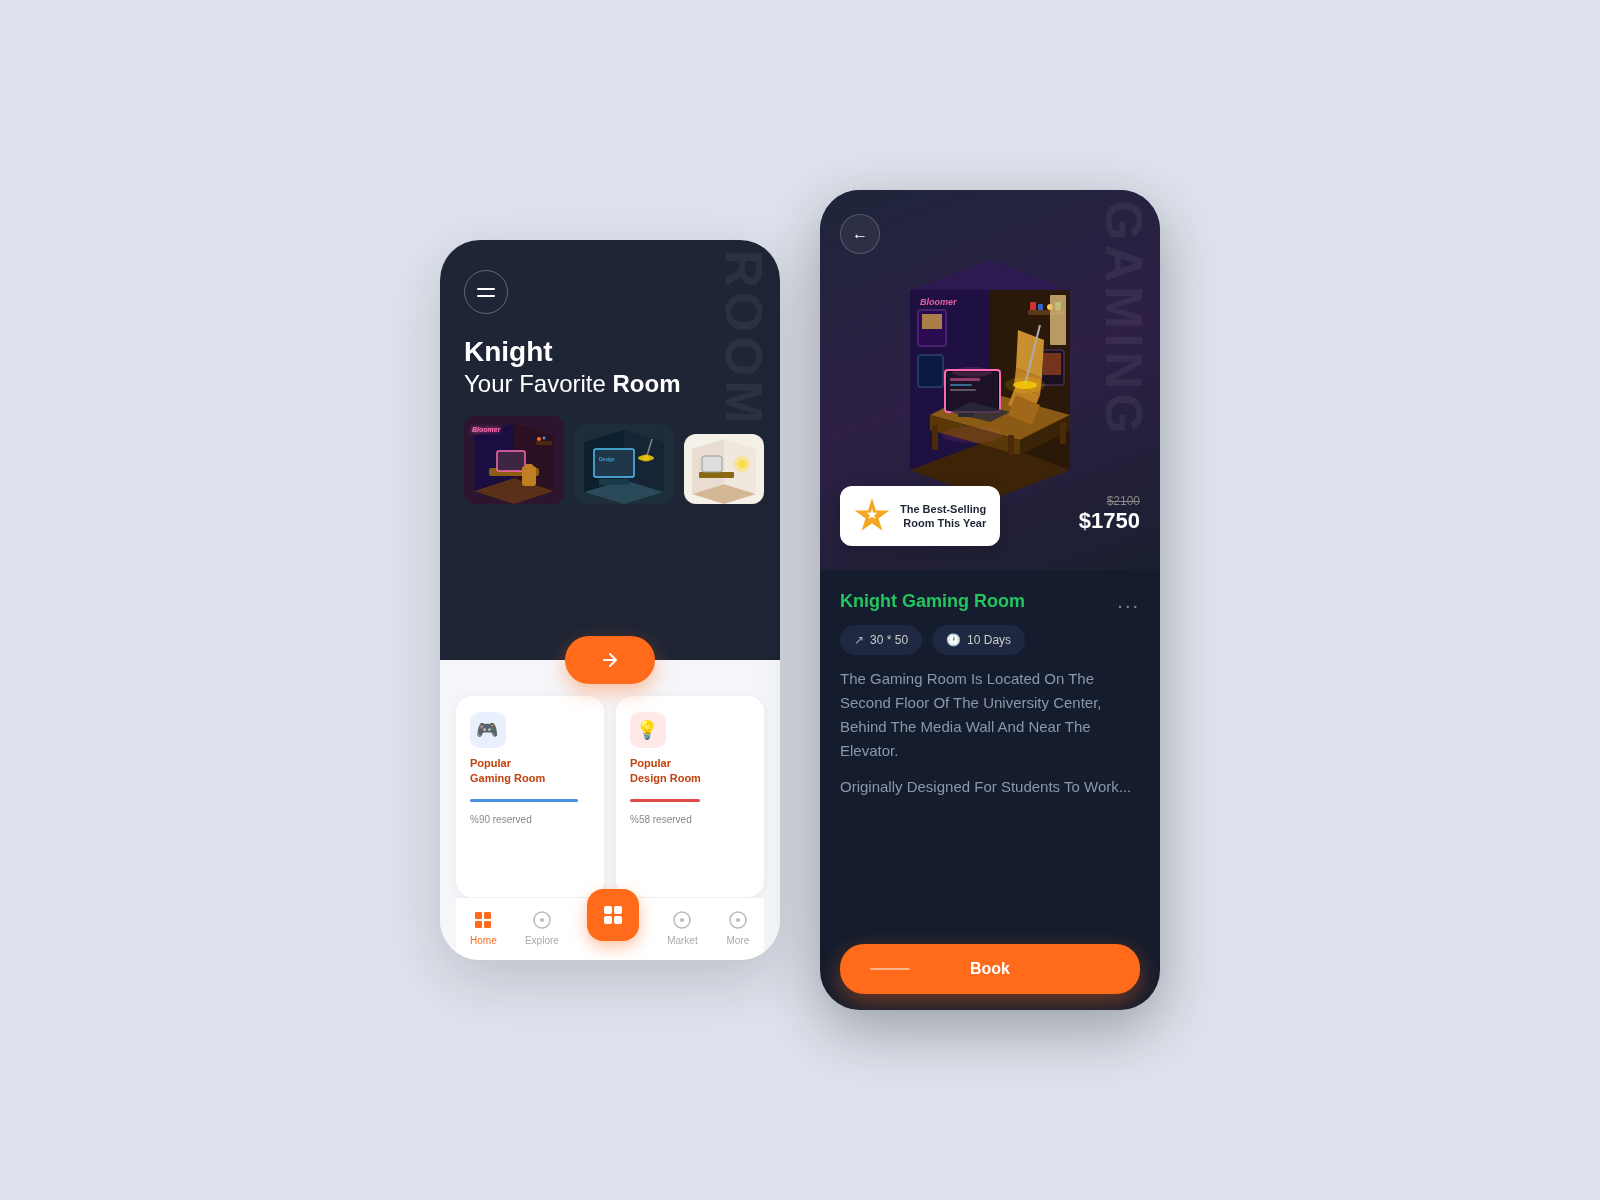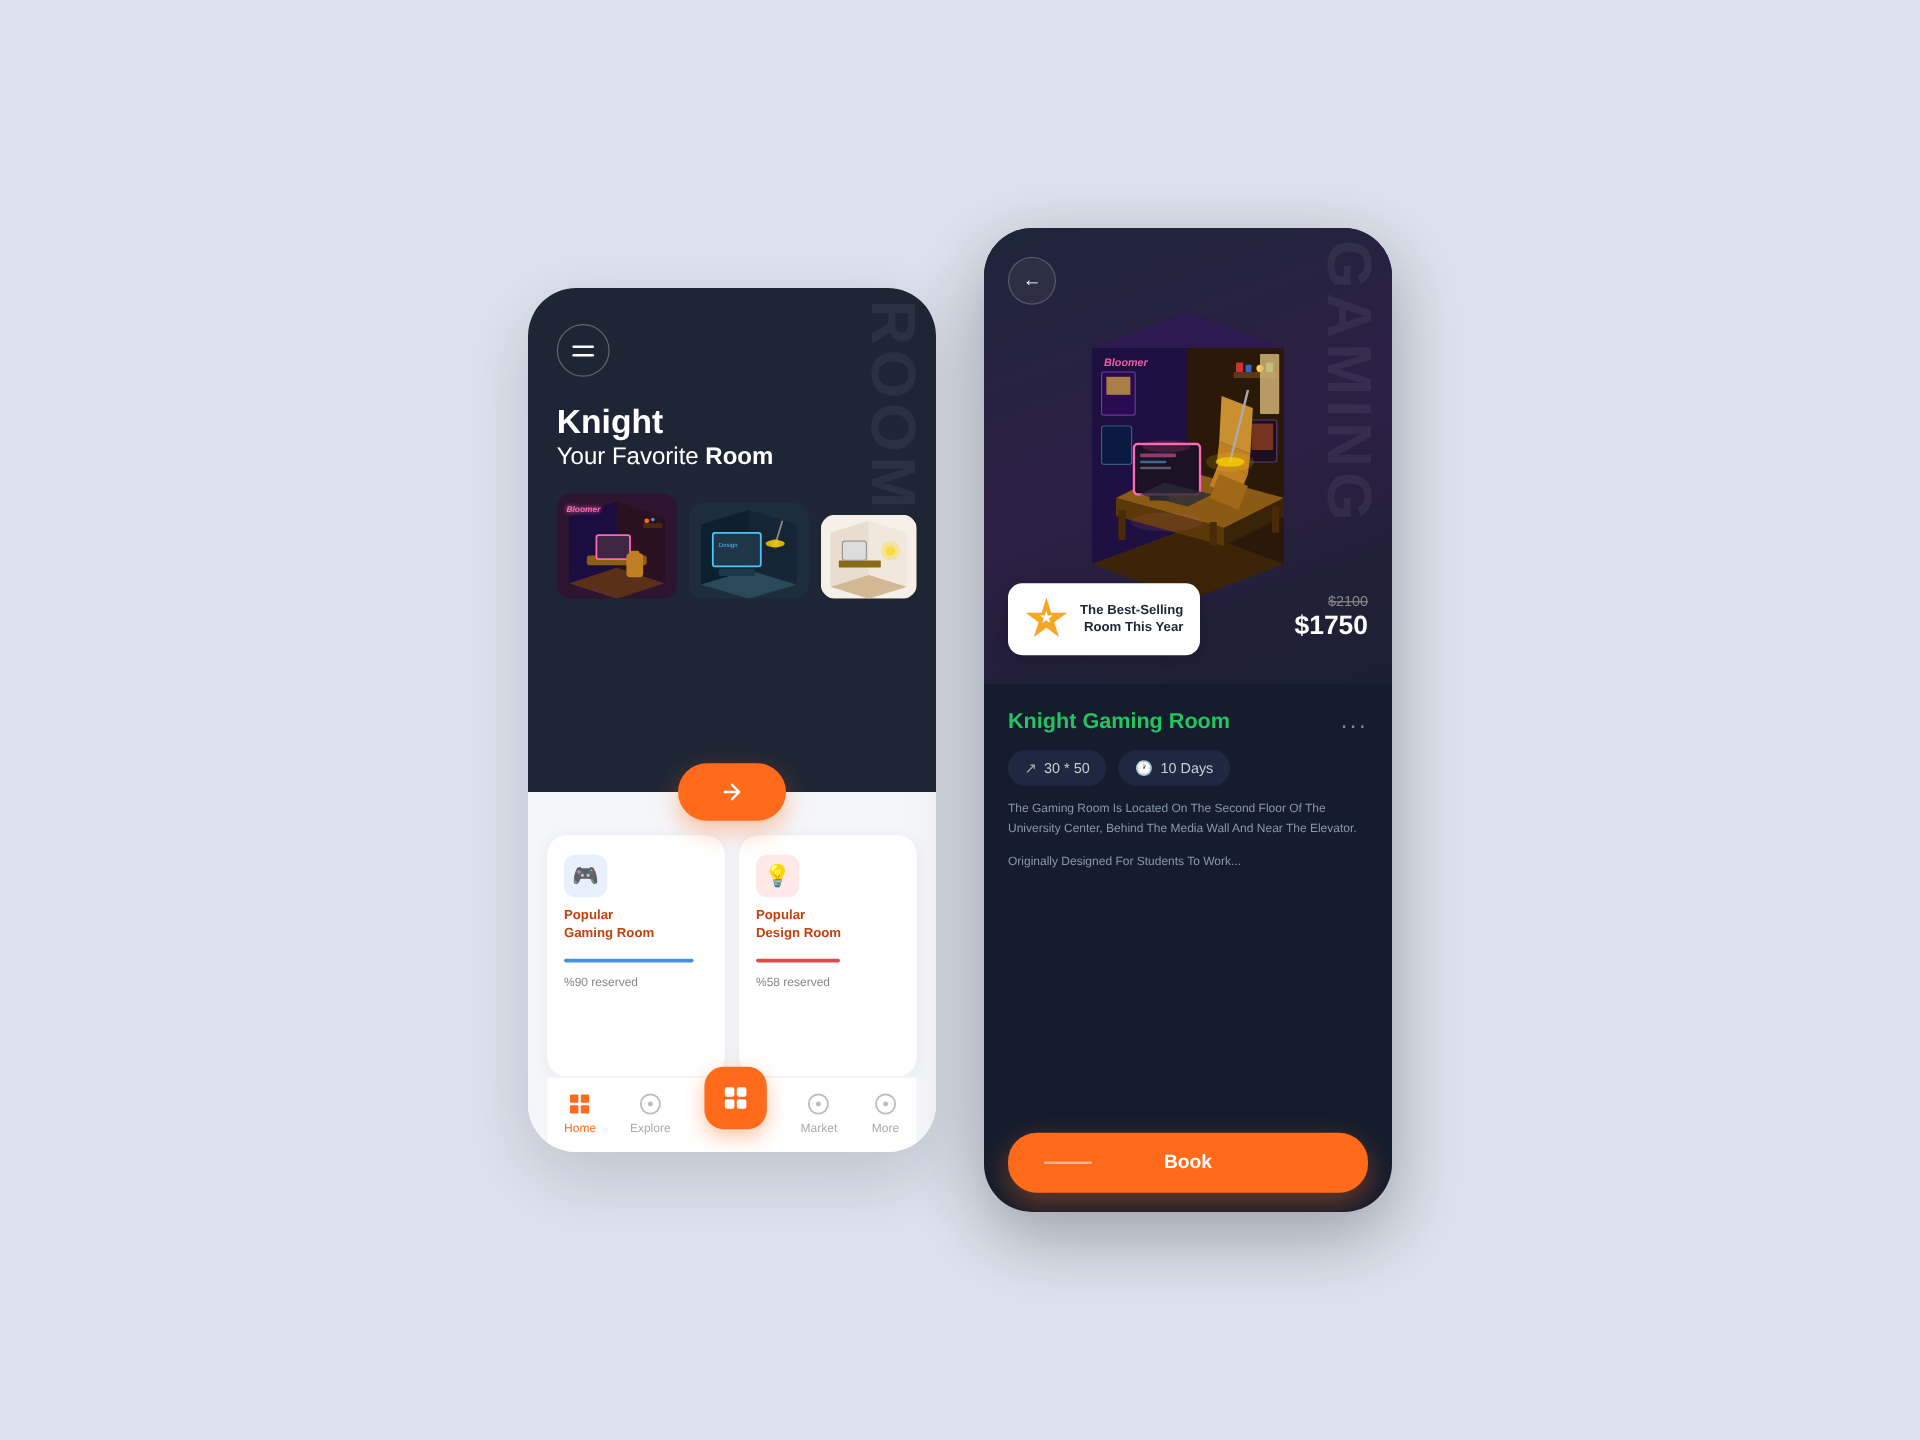--- a/index.html
+++ b/index.html
@@ -72,21 +72,21 @@
     .hero-title {
       margin-top: 22px;
       color: white;
     }
     .hero-title .line1 {
       font-size: 28px;
       font-weight: 700;
       display: block;
     }
     .hero-title .line2 {
-      font-size: 20px;
+      font-size: 24px;
       font-weight: 400;
       display: block;
       margin-top: 2px;
     }
     .hero-title .line2 .accent {
       font-weight: 800;
     }
 
     .room-previews {
       display: flex;
@@ -358,21 +358,21 @@
       color: #ccc;
       font-size: 12px;
     }
 
     .spec-chip .spec-icon {
       font-size: 12px;
       color: #aaa;
     }
 
     .room-desc {
-      font-size: 10px;
+      font-size: 15px;
       color: #8899aa;
       line-height: 1.6;
     }
 
     .book-btn {
       background: #ff6b1a;
       border-radius: 24px;
       padding: 16px;
       display: flex;
       align-items: center;

